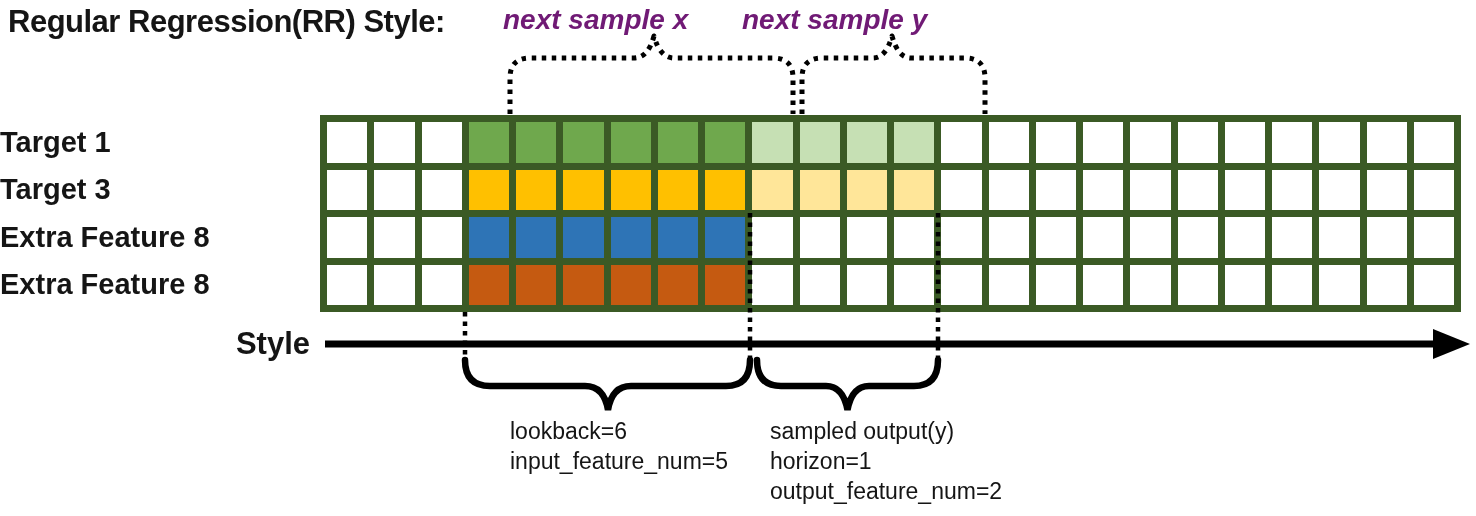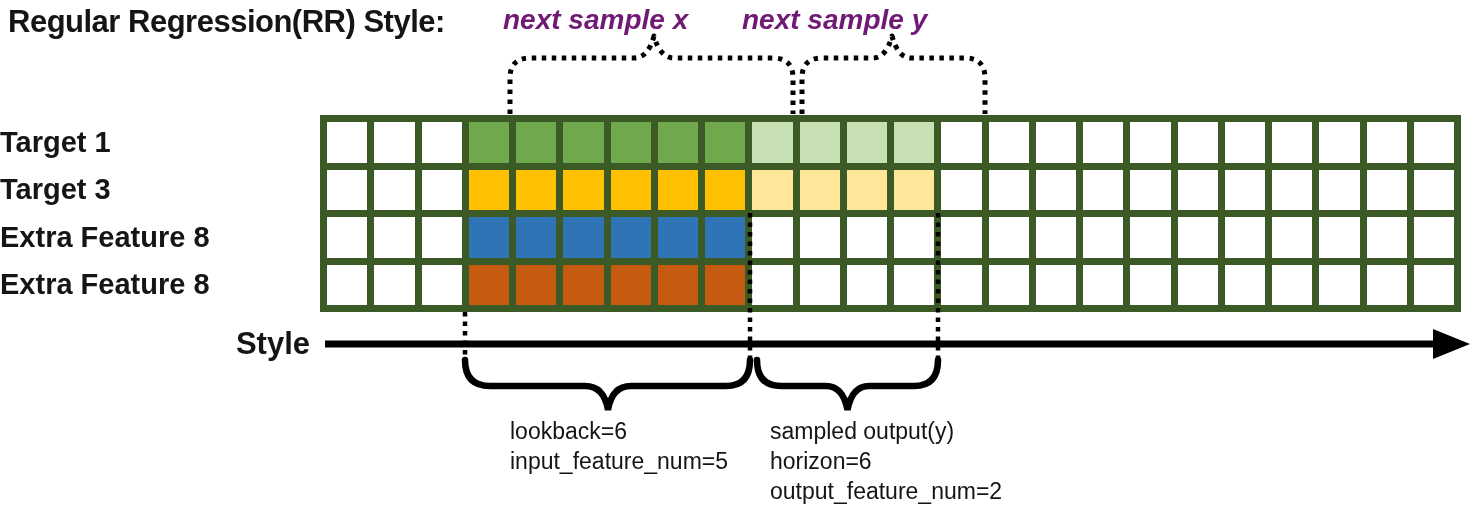--- a/index.html
+++ b/index.html
@@ -173,17 +173,17 @@
 
   <div class="time-label">Style</div>
 
   <div class="anno anno-in">
     <div>lookback=6</div>
     <div>input_feature_num=5</div>
   </div>
 
   <div class="anno anno-out">
     <div>sampled output(y)</div>
-    <div>horizon=6</div>
+    <div>horizon=1</div>
     <div>output_feature_num=2</div>
   </div>
 
 </div>
 
 </body></html>

